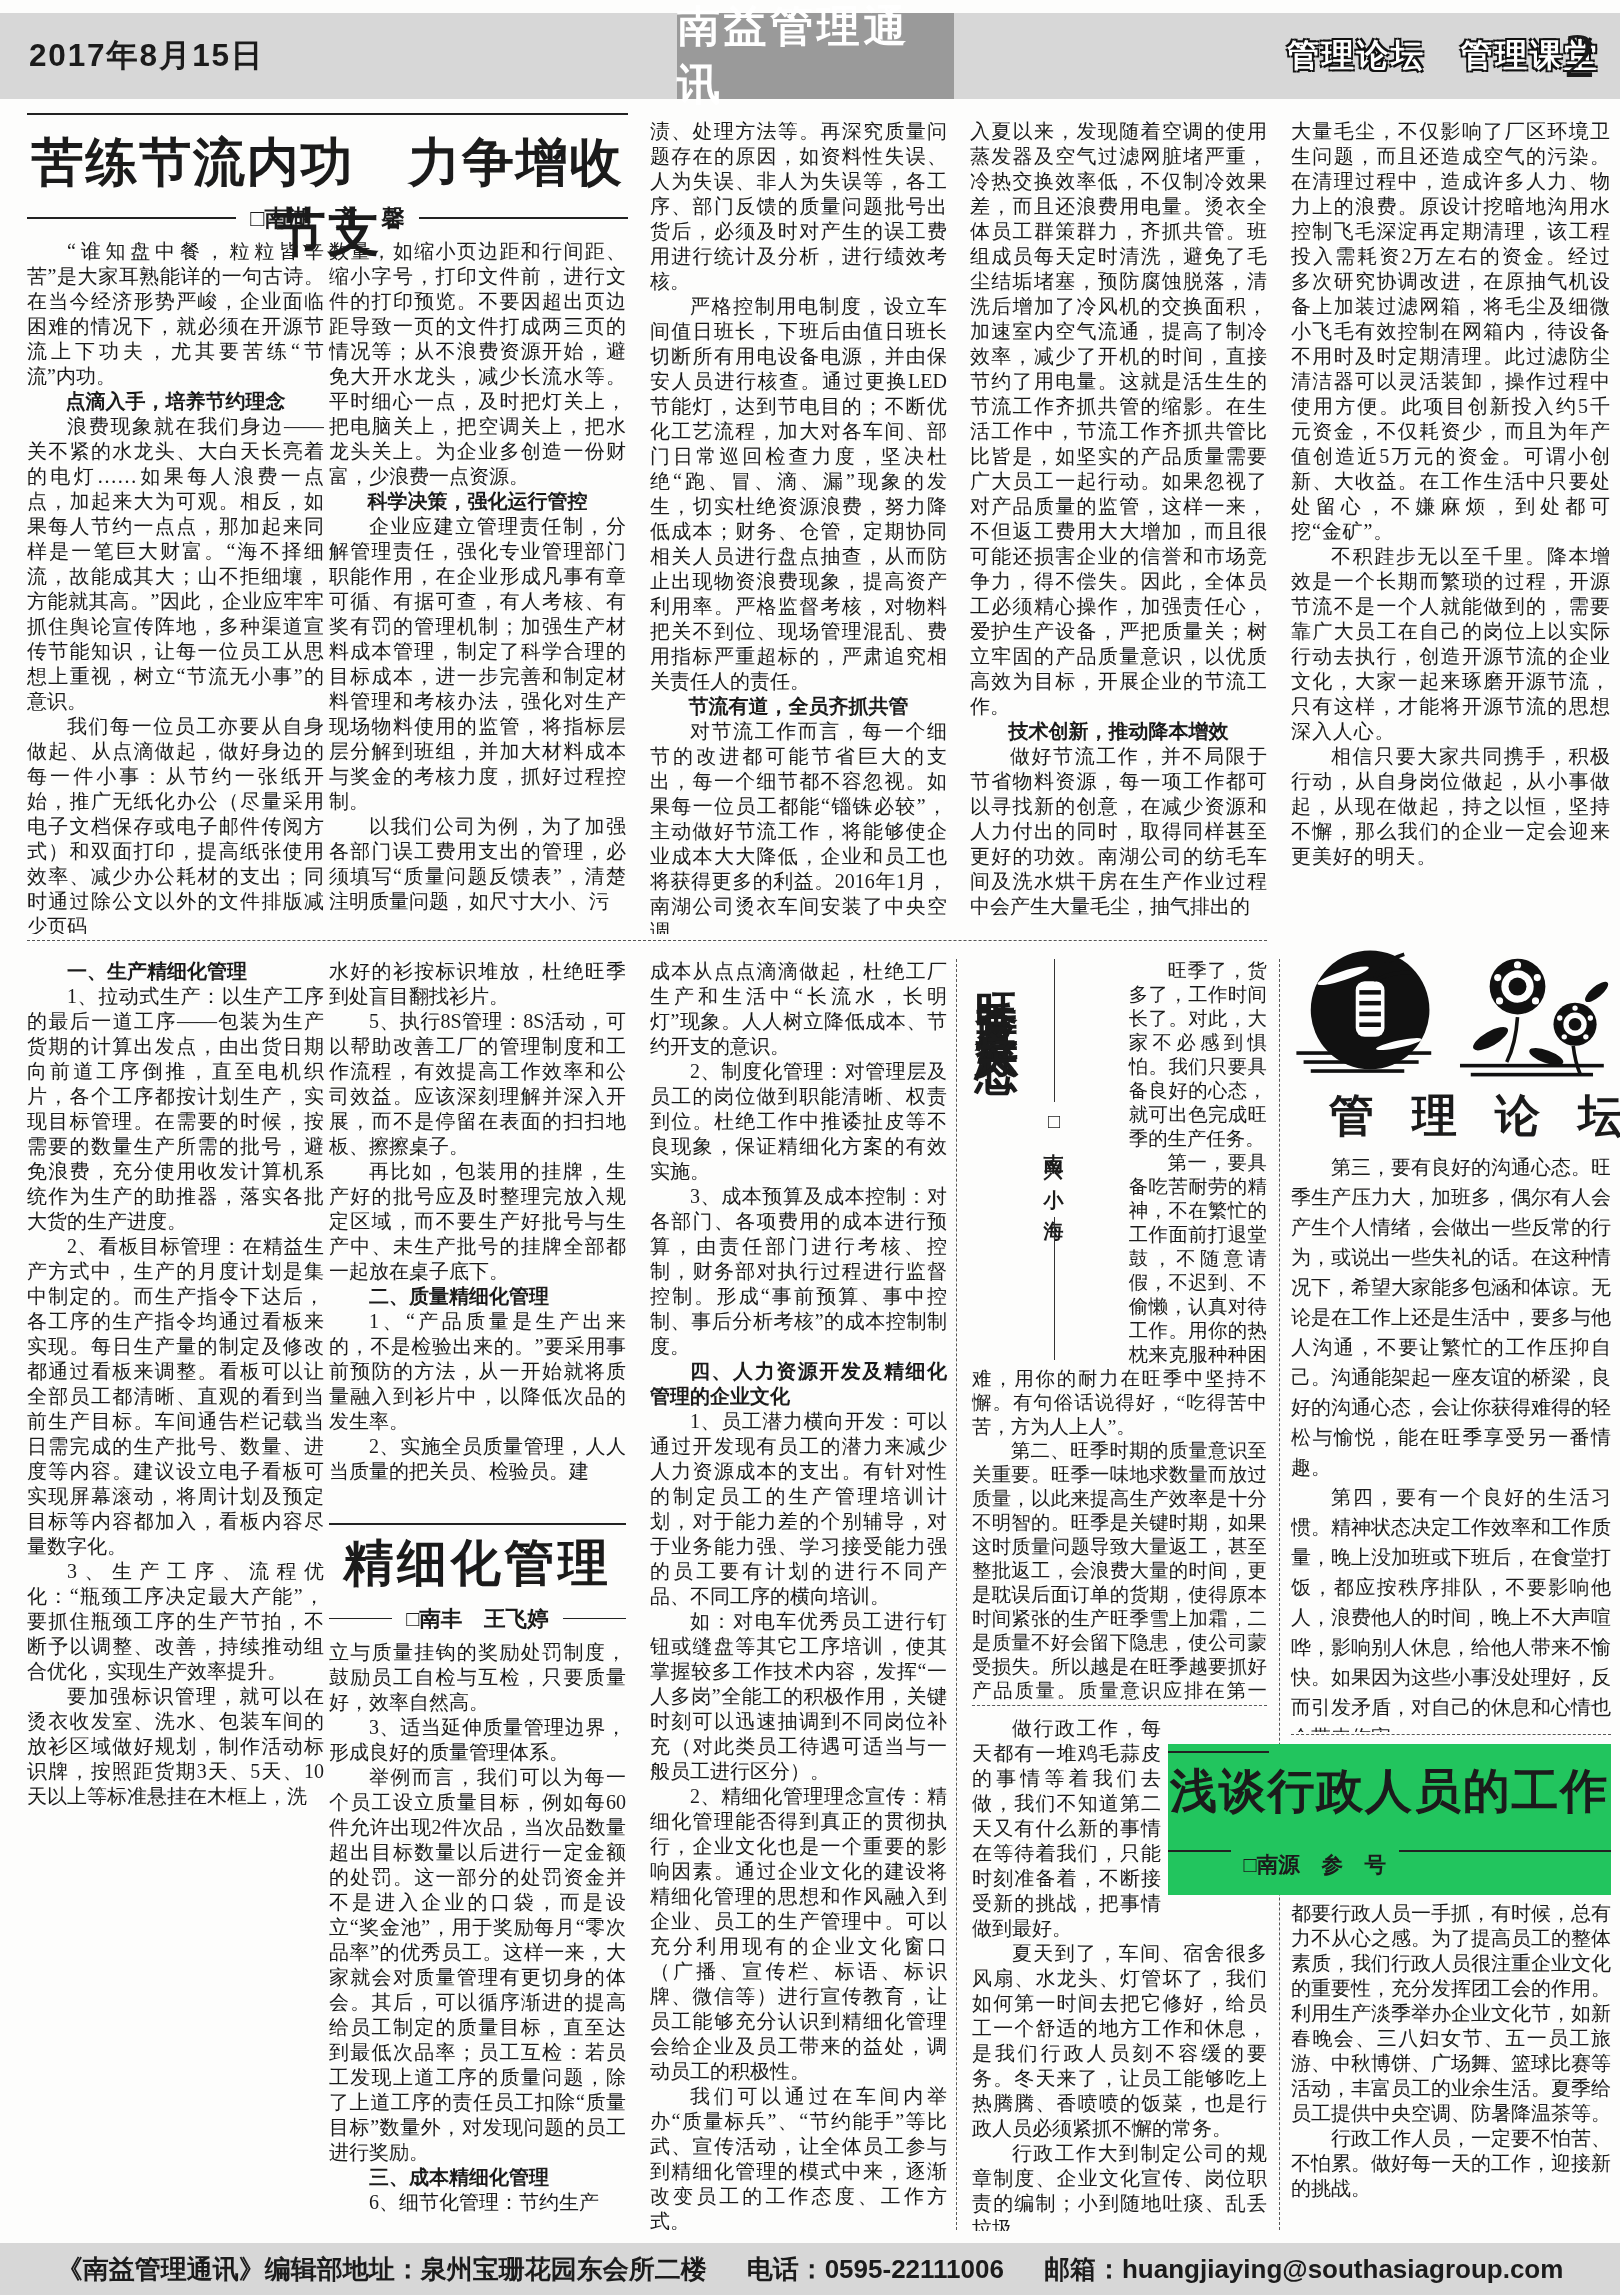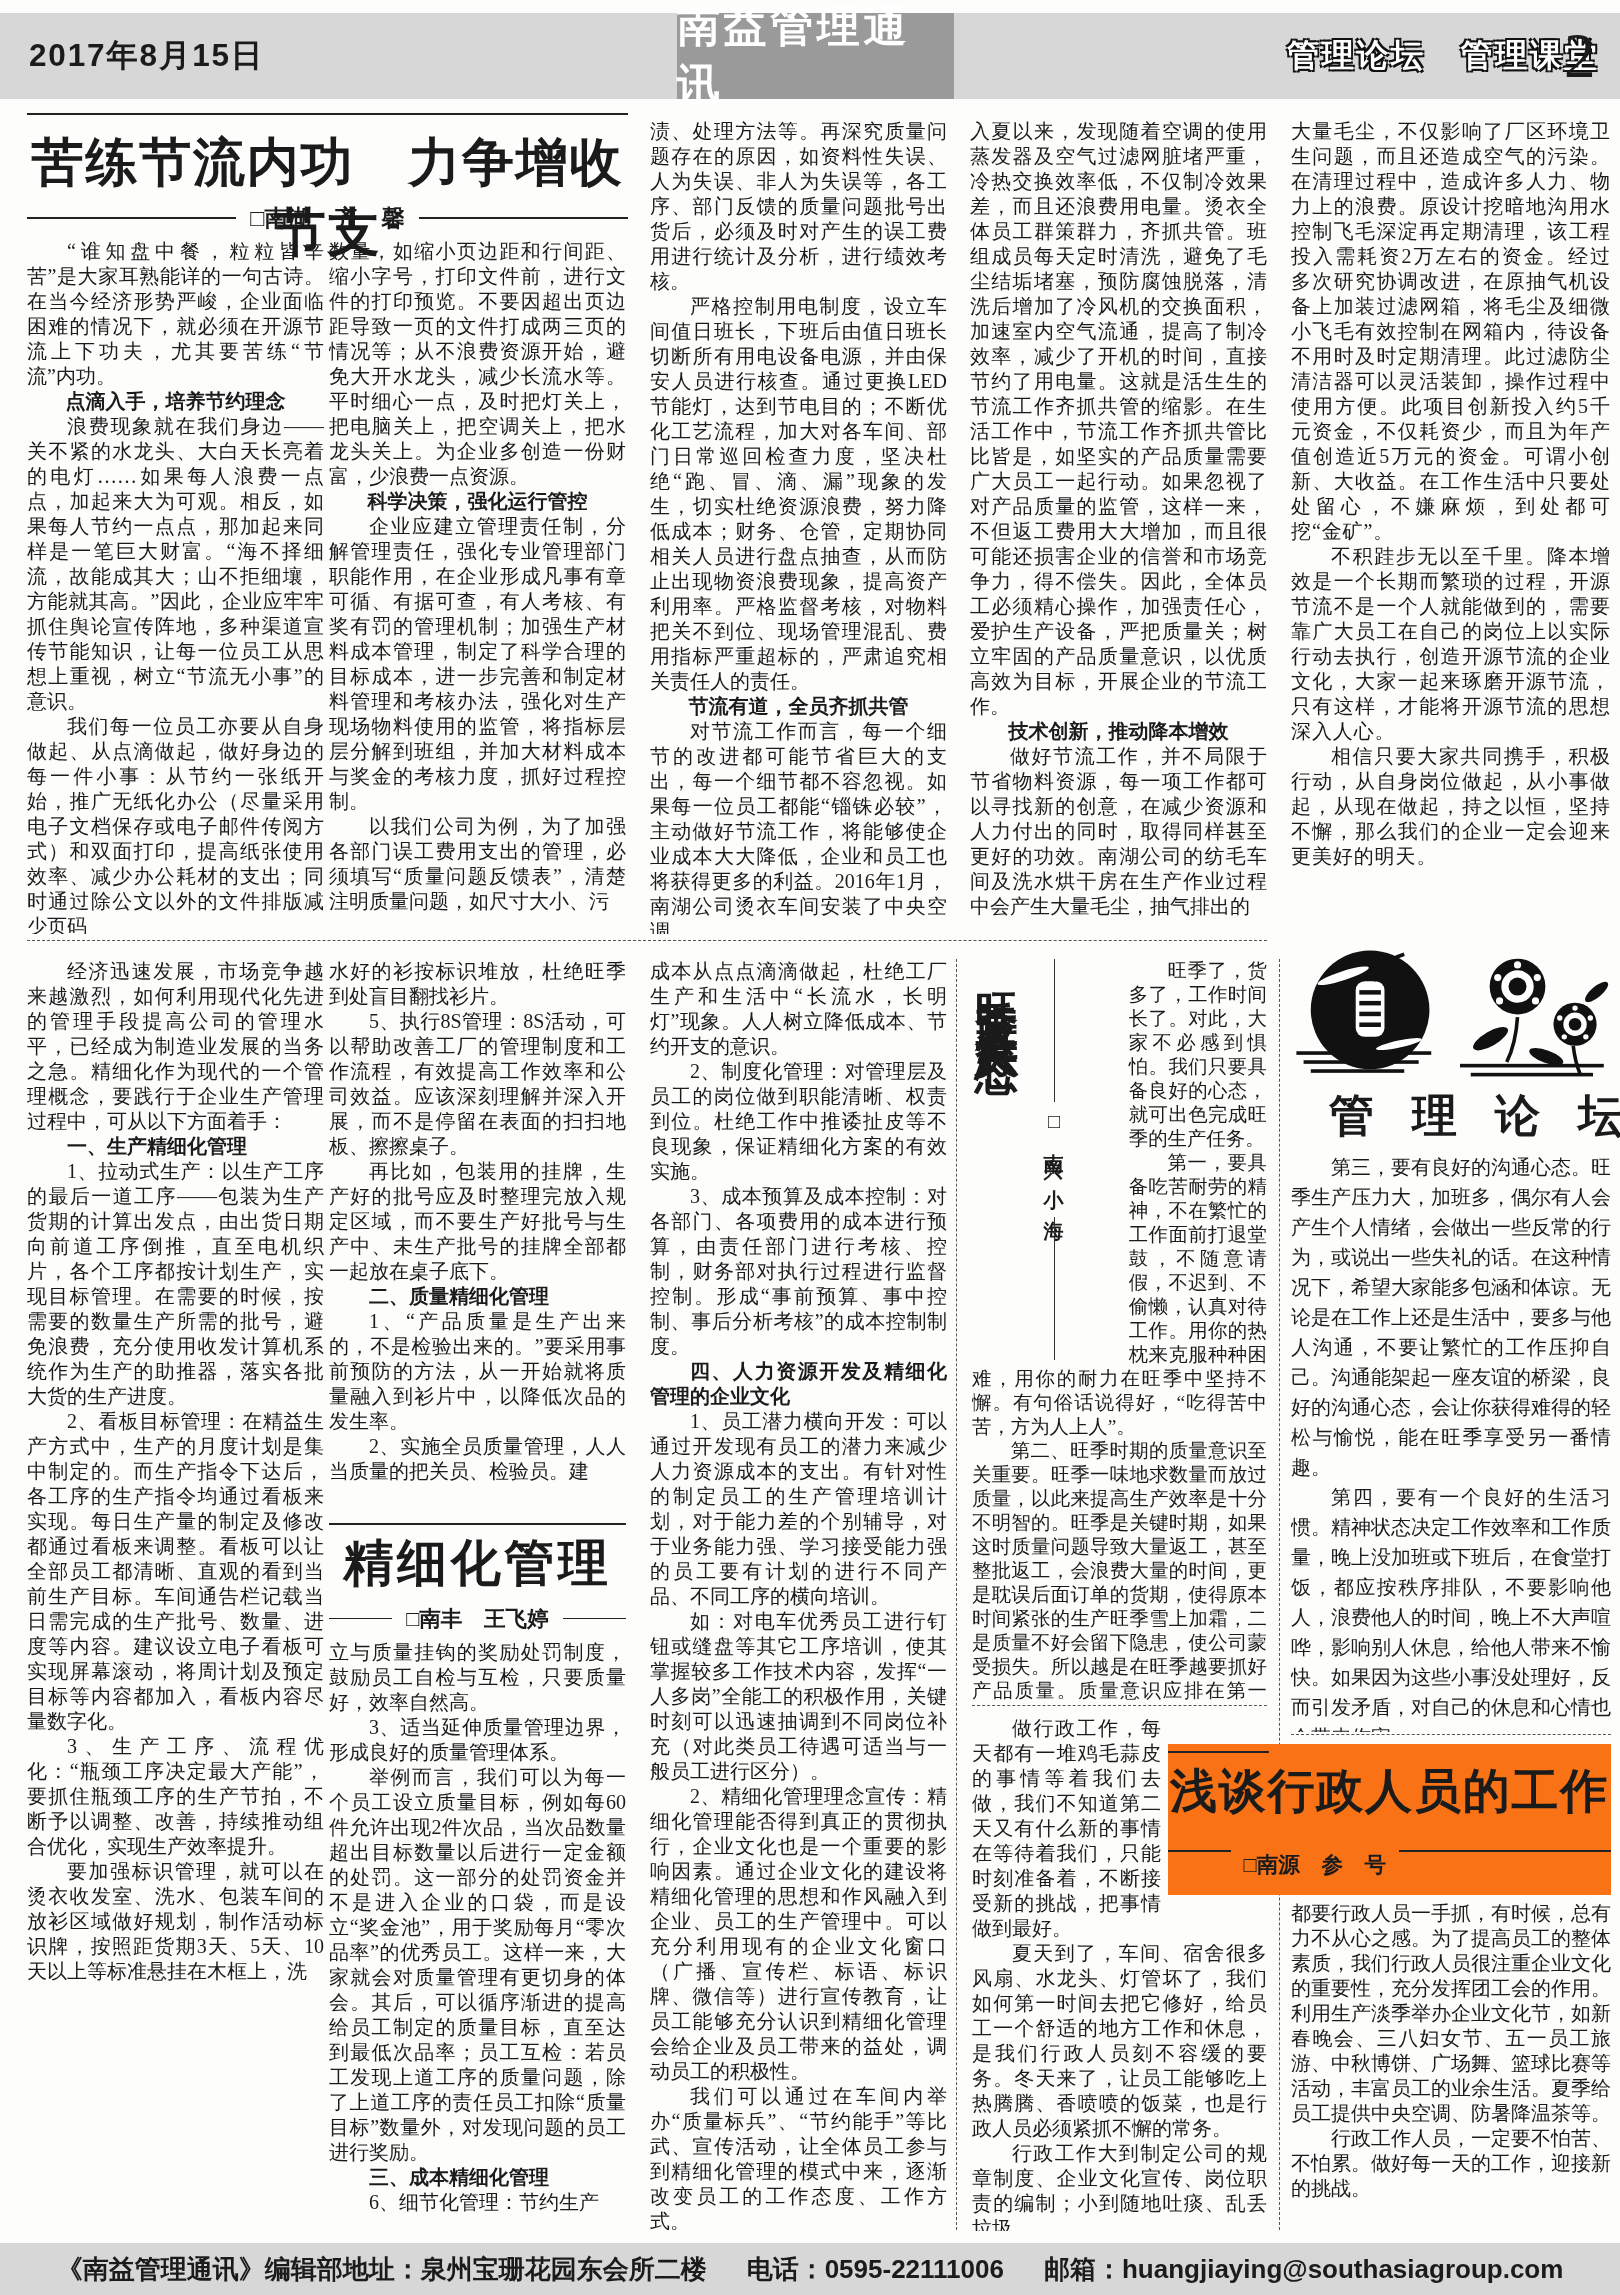--- a/index.html
+++ b/index.html
@@ -35,21 +35,21 @@
   .jx-title{position:absolute;left:329px;top:1530px;width:297px;text-align:center;
             font-size:50px;font-weight:900;letter-spacing:3.6px;}
   
   .wj-float{float:left;width:146px;height:401px;margin:0 10.8px 5.4px 0;display:flex;}
   .wj-vtitle{writing-mode:vertical-rl;font-size:43px;font-weight:900;letter-spacing:7.2px;
              line-height:1.15;font-family:"Liberation Serif","DejaVu Serif",serif;}
   .wj-bycol{width:40px;display:flex;flex-direction:column;align-items:center;margin-left:12.6px;}
   .wj-bycol .vl{flex:1;width:0;border-left:1.8px solid #333;}
   .wj-vby{writing-mode:vertical-rl;font-size:20px;font-weight:700;letter-spacing:5.4px;padding:7.2px 0;}
   
-  .xz-block{position:absolute;left:1168px;top:1744px;width:443px;height:151px;background:#f97316;}
+  .xz-block{position:absolute;left:1168px;top:1744px;width:443px;height:151px;background:#22c55e;}
   .xz-srule{position:absolute;left:0;top:7.2px;width:101px;height:1.8px;background:#222;}
   .xz-title{position:absolute;left:0;top:16px;width:443px;text-align:center;
             font-size:47px;font-weight:900;letter-spacing:1.8px;}
   .xz-byrow{position:absolute;left:0;top:106px;width:443px;display:flex;align-items:flex-start;}
   .xz-byrow .bl{height:1.8px;background:#222;}
   .xz-byrow .bt{margin:0 12.6px;font-size:21.6px;font-weight:700;white-space:nowrap;}
   .spacer-r{float:right;width:106px;height:178px;}
   
   .forum{position:absolute;left:1291px;top:1086px;width:320px;text-align:center;
          font-family:"Liberation Sans",sans-serif;font-weight:900;font-size:45px;letter-spacing:38px;
@@ -103,21 +103,20 @@
     </div>
   <div class="txt" style="left:1291px;top:119px;width:320px;height:815px;letter-spacing:0.9px;">
       <p class="p cont">大量毛尘，不仅影响了厂区环境卫生问题，而且还造成空气的污染。在清理过程中，造成许多人力、物力上的浪费。原设计挖暗地沟用水控制飞毛深淀再定期清理，该工程投入需耗资2万左右的资金。经过多次研究协调改进，在原抽气机设备上加装过滤网箱，将毛尘及细微小飞毛有效控制在网箱内，待设备不用时及时定期清理。此过滤防尘清洁器可以灵活装卸，操作过程中使用方便。此项目创新投入约5千元资金，不仅耗资少，而且为年产值创造近5万元的资金。可谓小创新、大收益。在工作生活中只要处处留心，不嫌麻烦，到处都可挖“金矿”。</p>
       <p class="p">不积跬步无以至千里。降本增效是一个长期而繁琐的过程，开源节流不是一个人就能做到的，需要靠广大员工在自己的岗位上以实际行动去执行，创造开源节流的企业文化，大家一起来琢磨开源节流，只有这样，才能将开源节流的思想深入人心。</p>
       <p class="p">相信只要大家共同携手，积极行动，从自身岗位做起，从小事做起，从现在做起，持之以恒，坚持不懈，那么我们的企业一定会迎来更美好的明天。</p>
     </div>
 
   <div class="dash-h" style="left:27px;top:940px;width:1240px;"></div>
 
   <div class="txt" style="left:27px;top:959px;width:297px;height:1271px;">
-      <p class="p">经济迅速发展，市场竞争越来越激烈，如何利用现代化先进的管理手段提高公司的管理水平，已经成为制造业发展的当务之急。精细化作为现代的一个管理概念，要践行于企业生产管理过程中，可从以下方面着手：</p>
       <p class="hb">一、生产精细化管理</p>
       <p class="p">1、拉动式生产：以生产工序的最后一道工序——包装为生产货期的计算出发点，由出货日期向前道工序倒推，直至电机织片，各个工序都按计划生产，实现目标管理。在需要的时候，按需要的数量生产所需的批号，避免浪费，充分使用收发计算机系统作为生产的助推器，落实各批大货的生产进度。</p>
       <p class="p">2、看板目标管理：在精益生产方式中，生产的月度计划是集中制定的。而生产指令下达后，各工序的生产指令均通过看板来实现。每日生产量的制定及修改都通过看板来调整。看板可以让全部员工都清晰、直观的看到当前生产目标。车间通告栏记载当日需完成的生产批号、数量、进度等内容。建议设立电子看板可实现屏幕滚动，将周计划及预定目标等内容都加入，看板内容尽量数字化。</p>
       <p class="p">3、生产工序、流程优化：“瓶颈工序决定最大产能”，要抓住瓶颈工序的生产节拍，不断予以调整、改善，持续推动组合优化，实现生产效率提升。</p>
       <p class="p">要加强标识管理，就可以在烫衣收发室、洗水、包装车间的放衫区域做好规划，制作活动标识牌，按照距货期3天、5天、10天以上等标准悬挂在木框上，洗</p>
     </div>
   <div class="txt" style="left:329px;top:959px;width:297px;height:560px;">
       <p class="p cont">水好的衫按标识堆放，杜绝旺季到处盲目翻找衫片。</p>
       <p class="p">5、执行8S管理：8S活动，可以帮助改善工厂的管理制度和工作流程，有效提高工作效率和公司效益。应该深刻理解并深入开展，而不是停留在表面的扫扫地板、擦擦桌子。</p>
       <p class="p">再比如，包装用的挂牌，生产好的批号应及时整理完放入规定区域，而不要生产好批号与生产中、未生产批号的挂牌全部都一起放在桌子底下。</p>

